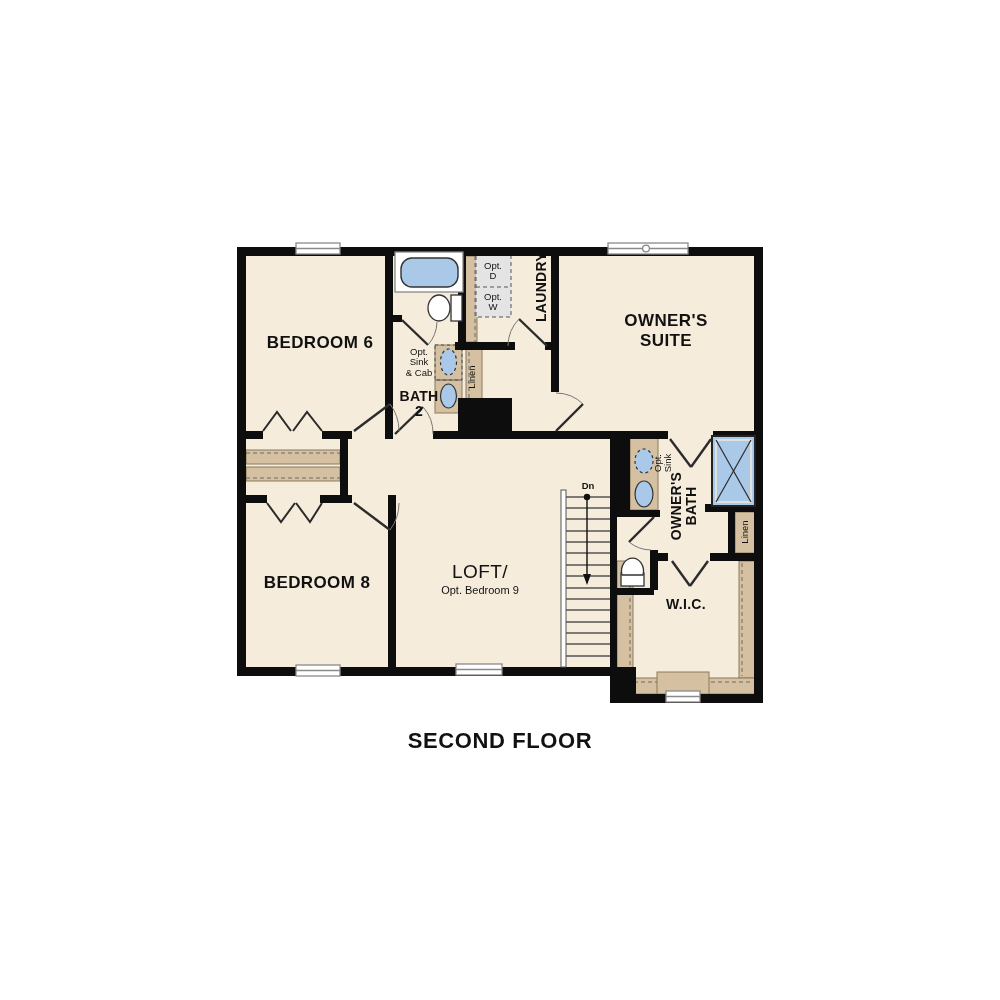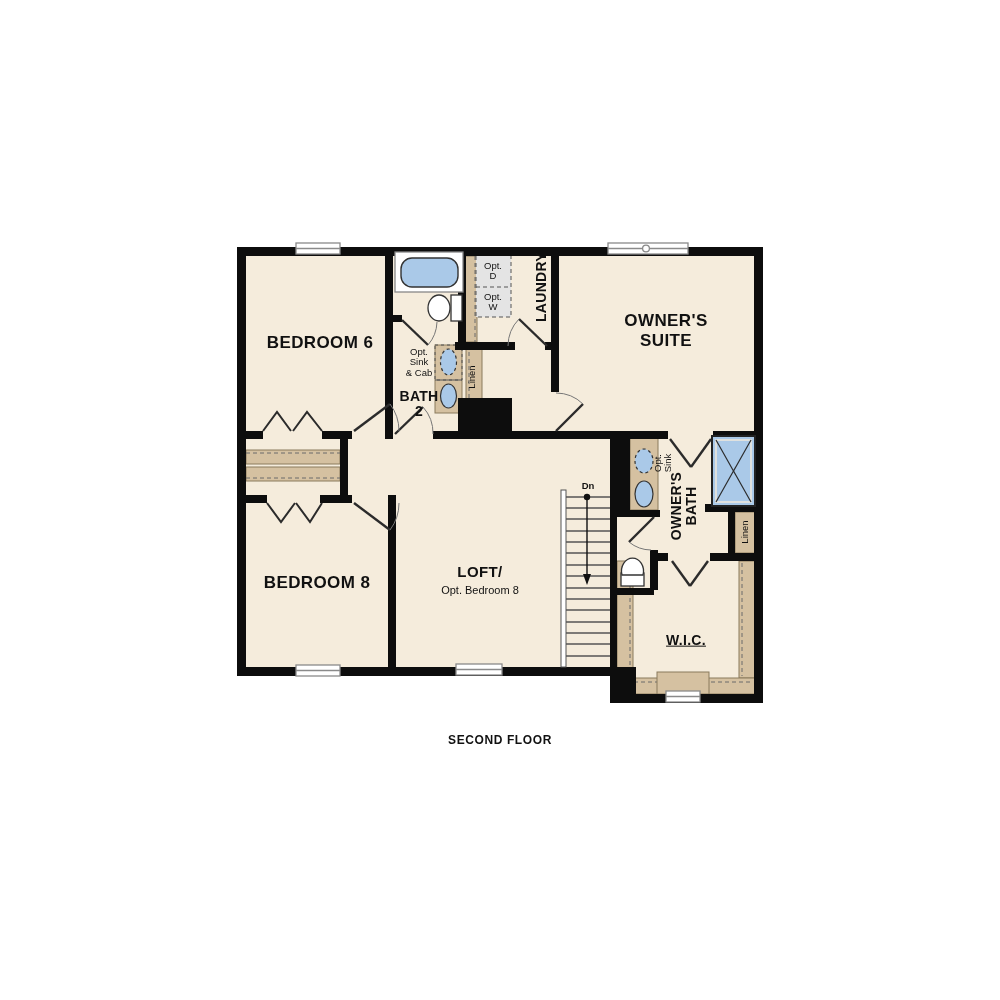--- a/index.html
+++ b/index.html
@@ -3,26 +3,26 @@
 <meta charset="utf-8">
 <style>
   html,body{margin:0;padding:0;background:#ffffff;}
   .canvas{position:relative;width:1000px;height:1000px;background:#ffffff;overflow:hidden;
           font-family:"Liberation Sans", sans-serif;color:#111;}
   .canvas svg{position:absolute;left:0;top:0;}
   .lbl{position:absolute;transform:translate(-50%,-50%);text-align:center;
        white-space:pre-line;line-height:1.15;color:#111;}
   .lbl.vert{transform:translate(-50%,-50%) rotate(-90deg);}
   .room{font-weight:bold;font-size:17px;letter-spacing:.4px;}
-  .room-lg{font-weight:bold;font-size:15px;letter-spacing:.4px;}
+  .room-lg{font-weight:normal;font-size:19px;letter-spacing:.4px;}
   .room-sm{font-weight:bold;font-size:14px;letter-spacing:.3px;line-height:1.05;}
   .note{font-size:9.5px;line-height:1.1;}
   .note-b{font-size:9.5px;font-weight:bold;}
   .sub{font-size:11px;}
-  .title{font-weight:bold;font-size:12px;letter-spacing:.6px;}
+  .title{font-weight:bold;font-size:22px;letter-spacing:.6px;}
 </style>
 </head>
 <body>
 
 <div class="canvas">
 
 <svg width="1000" height="1000" viewBox="0 0 1000 1000">
 
   <g>
     <rect x="241" y="251" width="518" height="420" fill="#f5ecdc"></rect>
@@ -213,27 +213,27 @@
       <path d="M622,575 a11,13 0 1 1 21,0 z"></path>
     </g>
   </g>
 </svg>
 
 <div class="lbl room" style="left:320px;top:343px;">BEDROOM 6</div>
 <div class="lbl room" style="left:317px;top:583px;">BEDROOM 8</div>
 <div class="lbl room" style="left:660px;top:331px;margin-left:6px;">OWNER'S
 SUITE</div>
 <div class="lbl room-lg" style="left:480px;top:572px;">LOFT/</div>
-<div class="lbl sub" style="left:480px;top:590px;">Opt. Bedroom 8</div>
+<div class="lbl sub" style="left:480px;top:590px;">Opt. Bedroom 9</div>
 <div class="lbl room-sm" style="left:419px;top:404px;">BATH
 2</div>
 <div class="lbl room-sm vert" style="left:541px;top:287px;">LAUNDRY</div>
 <div class="lbl room-sm vert" style="left:684px;top:506px;">OWNER'S
 BATH</div>
-<div class="lbl room-sm" style="left:686px;top:640px;text-decoration:underline;">W.I.C.</div>
+<div class="lbl room-sm" style="left:686px;top:604px;">W.I.C.</div>
 
 <div class="lbl note" style="left:419px;top:363px;">Opt.
 Sink
 &amp; Cab</div>
 <div class="lbl note" style="left:493px;top:271px;">Opt.
 D</div>
 <div class="lbl note" style="left:493px;top:302px;">Opt.
 W</div>
 <div class="lbl note vert" style="left:663px;top:463px;">Opt.
 Sink</div>

